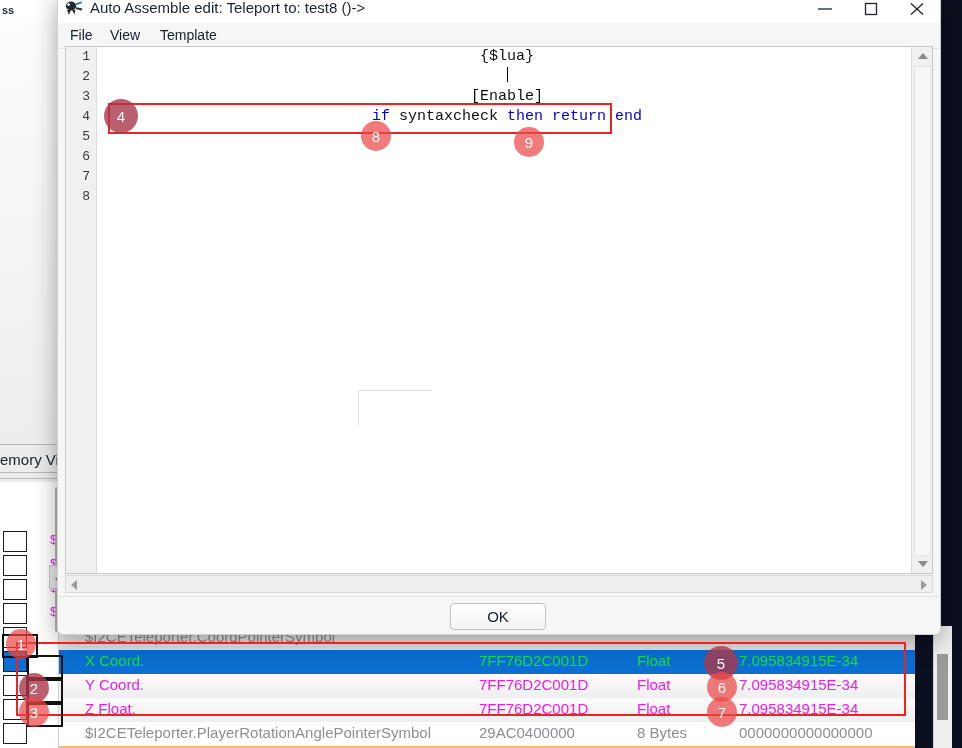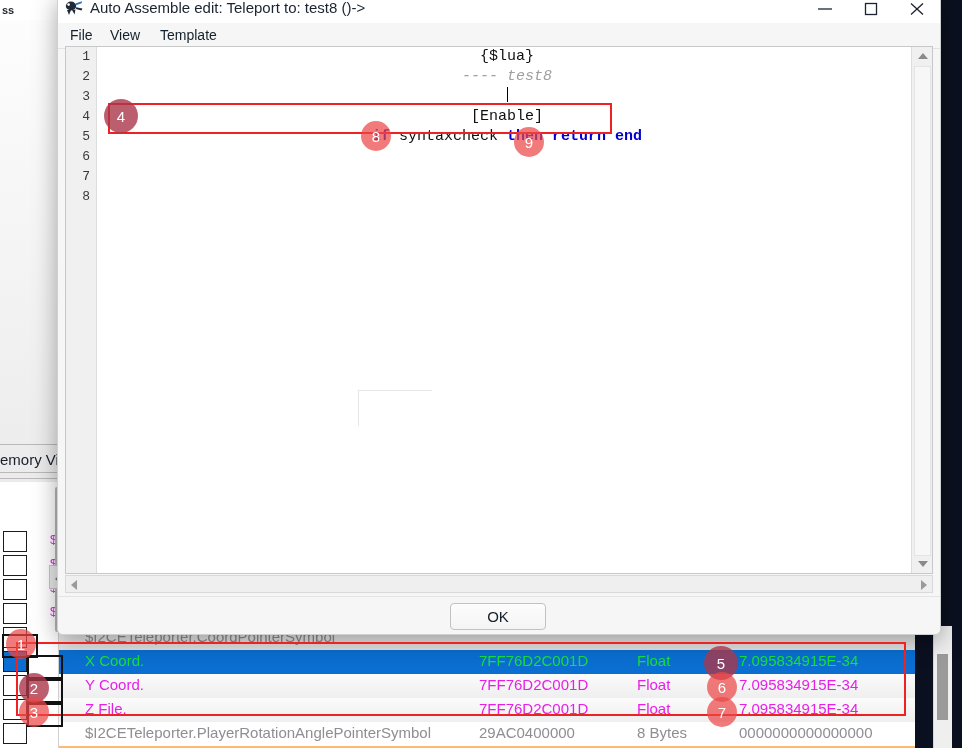--- a/index.html
+++ b/index.html
@@ -160,21 +160,21 @@
     height: 20px; line-height: 20px; text-align: right; padding-right: 6px;
     font-family: "Liberation Mono", monospace; font-size: 13px; color: #3a3a3a;
   }
   .code {
     position: absolute; left: 38px; top: 0; right: 22px; bottom: 0;
     font-family: "Liberation Mono", monospace; font-size: 15px;
     color: #101010; overflow: hidden;
   }
   .code .ln { height: 20px; line-height: 20px; white-space: pre; text-align: center; }
   .cmt { color: #a0a0a0; font-style: italic; }
-  .kw { color: #0000d0; font-weight: bold; }
+  .kw { color: #0000d0; font-weight: normal; }
   .str { color: #d42020; }
   .caret {
     display: inline-block; width: 1px; height: 15px;
     background: #000; vertical-align: -2px;
   }
   .ghost-box {
     position: absolute; left: 292px; top: 343px; width: 74px; height: 36px;
     border: 1px solid #e6e6e6; border-bottom: none; border-right: none;
   }
 
@@ -309,21 +309,21 @@
     </div>
 
     <div class="trow row-norm" style="top:48px;">
       <span class="c-desc">Y Coord.</span>
       <span class="c-addr">7FF76D2C001D</span>
       <span class="c-type">Float</span>
       <span class="c-val">7.095834915E-34</span>
     </div>
 
     <div class="trow row-norm" style="top:72px;">
-      <span class="c-desc">Z File.</span>
+      <span class="c-desc">Z Float.</span>
       <span class="c-addr">7FF76D2C001D</span>
       <span class="c-type">Float</span>
       <span class="c-val">7.095834915E-34</span>
     </div>
 
     <div class="trow row-plain" style="top:96px;">
       <span class="c-desc">$I2CETeleporter.PlayerRotationAnglePointerSymbol</span>
       <span class="c-addr">29AC0400000</span>
       <span class="c-type">8 Bytes</span>
       <span class="c-val">0000000000000000</span>
@@ -377,21 +377,20 @@
         <div>3</div>
         <div>4</div>
         <div>5</div>
         <div>6</div>
         <div>7</div>
         <div>8</div>
       </div>
 
       <div class="code" id="code-lines">
           <div class="ln"><span>{$lua}</span></div>
-          <div class="ln"><span class="cmt">---- test8</span></div>
           <div class="ln"><span class="caret"></span></div>
           <div class="ln"><span>[Enable]</span></div>
           <div class="ln"><span class="kw">if</span><span> syntaxcheck </span><span class="kw">then return end</span></div>
         </div>
 
       <div class="ghost-box"></div>
 
       <div class="vscroll">
         <div class="vs-up"></div>
         <div class="vs-thumb"></div>

